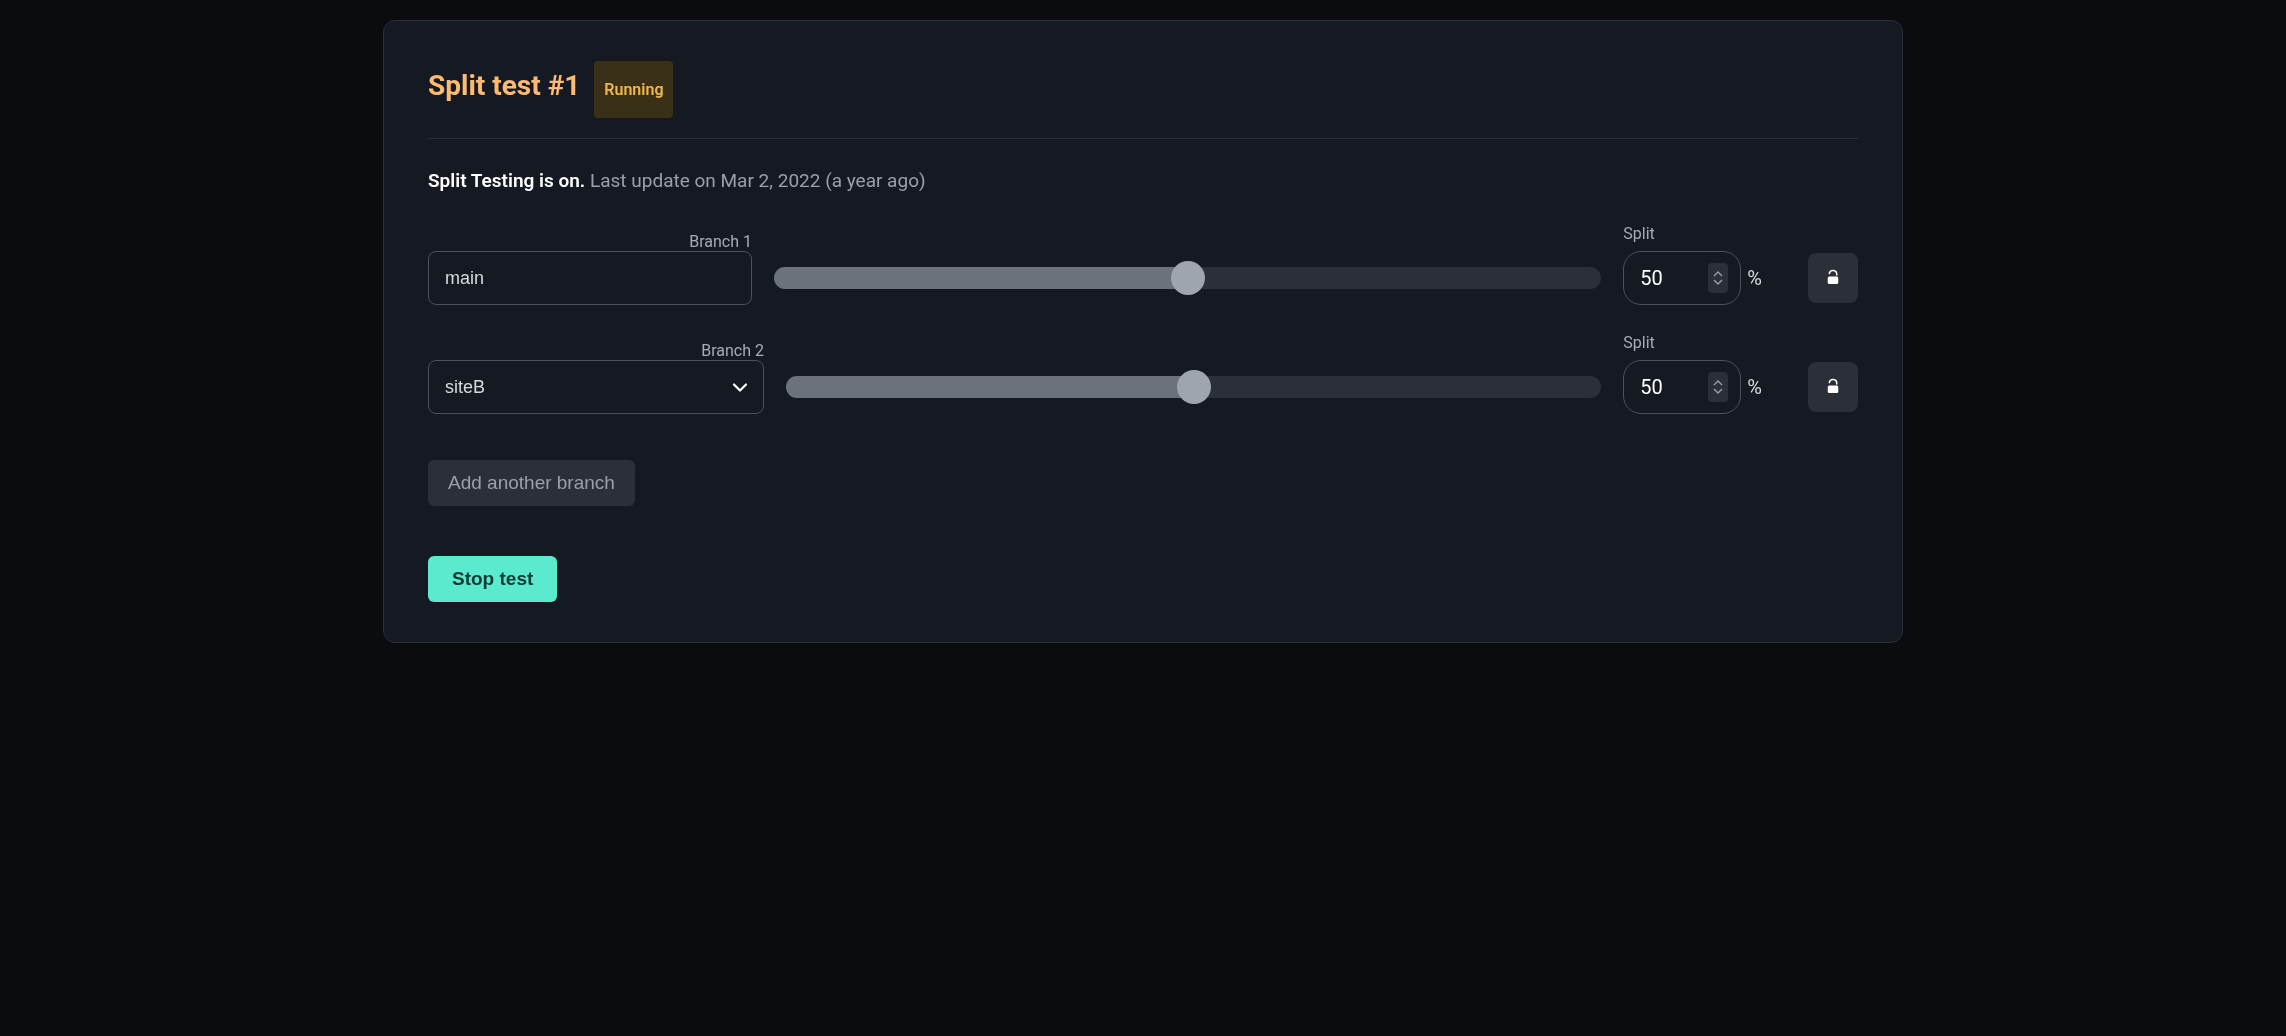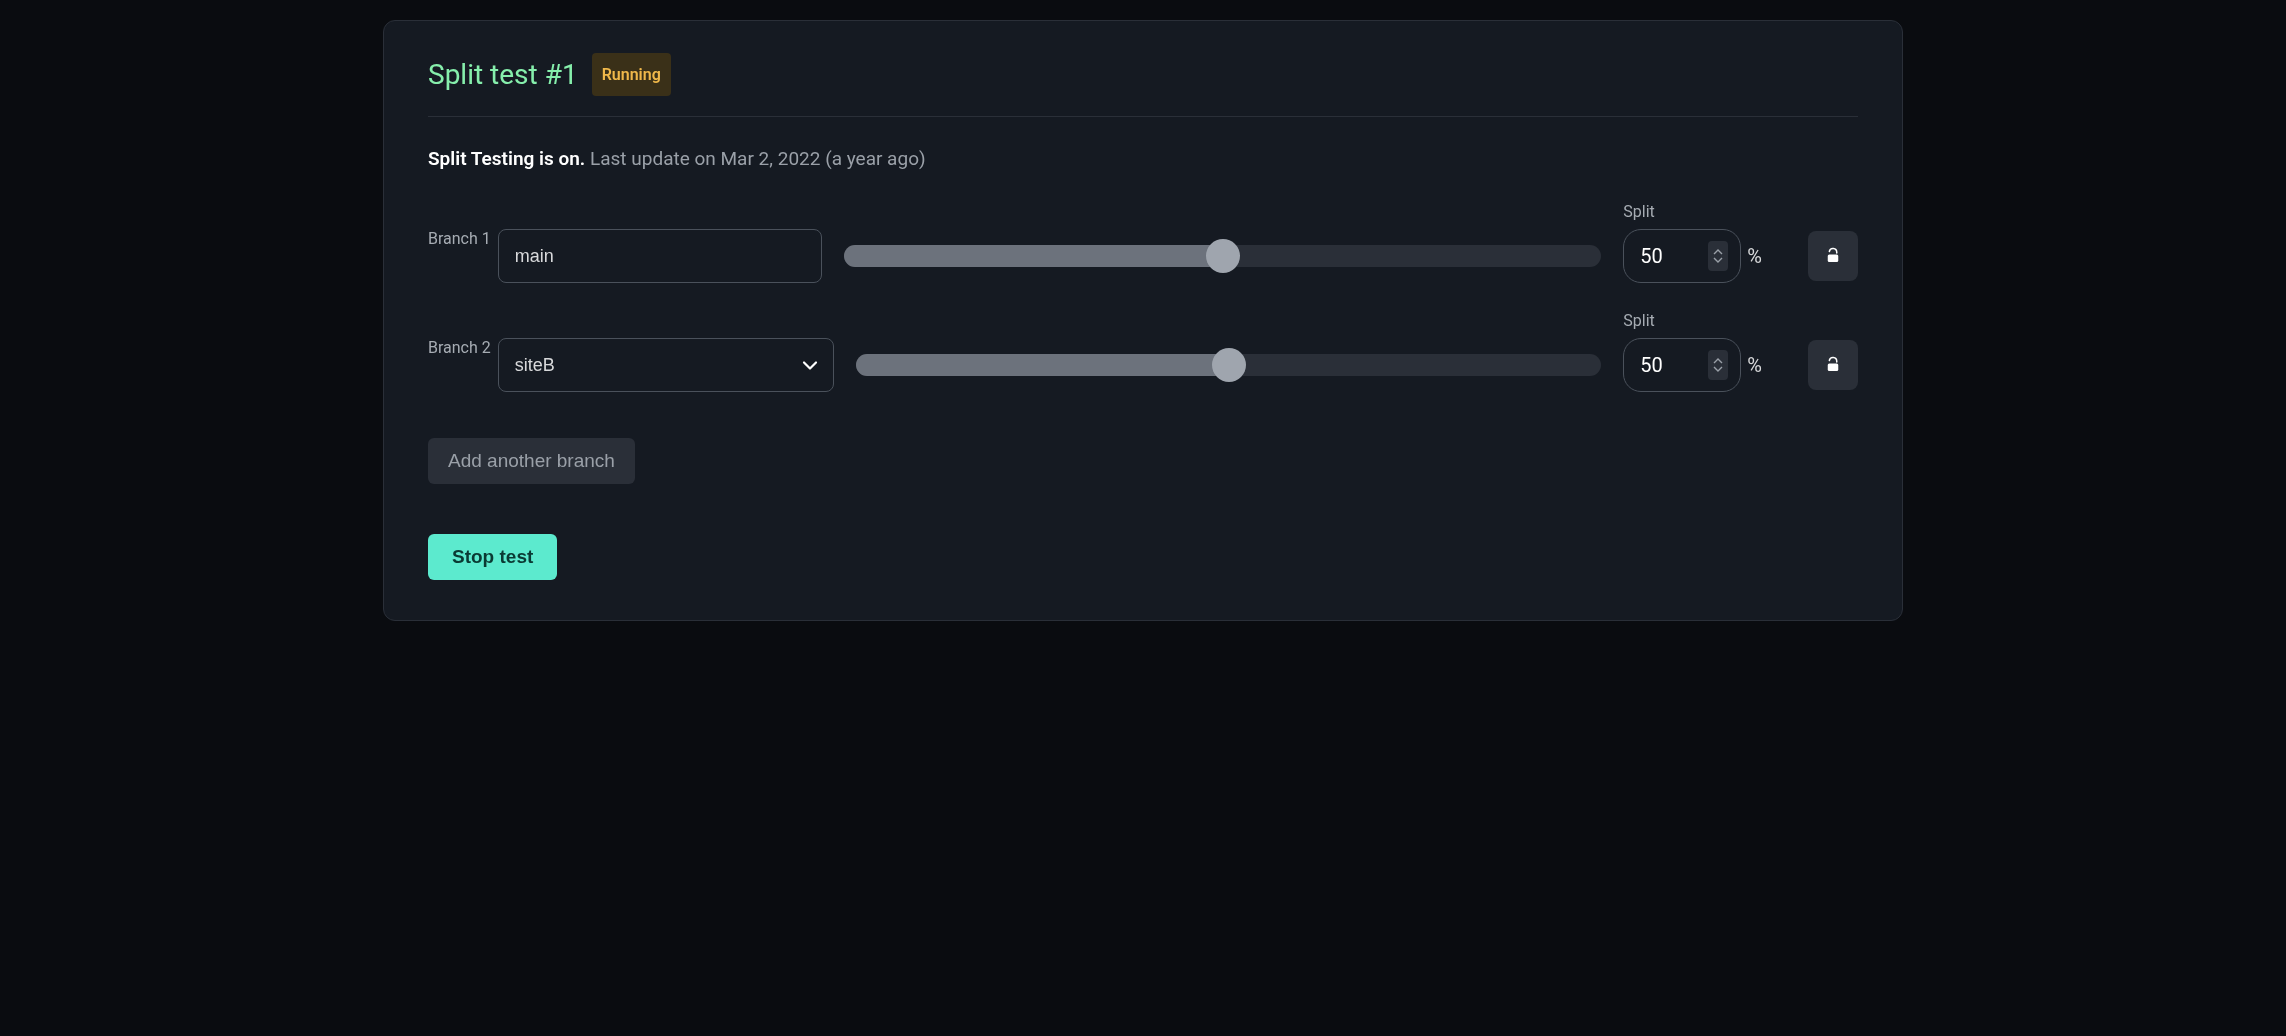--- a/index.html
+++ b/index.html
@@ -23,30 +23,31 @@
     }
     .header-row {
       display: flex;
       align-items: center;
       gap: 14px;
       padding-bottom: 20px;
       border-bottom: 1px solid #2a2f38;
     }
     .title {
       font-size: 28px;
-      font-weight: 400;
-      color: #86efac;
+      font-weight: 700;
+      color: #fdba74;
     }
     .badge {
       background: #3a3018;
       color: #f0b84a;
       font-weight: 600;
       font-size: 16px;
-      padding: 12px 10px;
+      padding: 19px 10px;
       border-radius: 4px;
+      margin-top: 8px;
     }
     .status-line {
       margin-top: 30px;
       margin-bottom: 32px;
       font-size: 19px;
     }
     .status-strong {
       color: #fff;
       font-weight: 600;
     }
@@ -54,22 +55,23 @@
       color: #9aa0a8;
     }
     .branch-row {
       display: flex;
       align-items: flex-end;
       gap: 22px;
       margin-bottom: 28px;
     }
     .field-col {
       display: flex;
-      flex-direction: row;
-      gap: 7px;
+      flex-direction: column;
+      gap: 0;
+      align-items: flex-end;
     }
     .field-label {
       color: #a6acb3;
       font-size: 16px;
     }
     .text-input, .select-input {
       background: #151a22;
       border: 1px solid #4a515b;
       border-radius: 8px;
       color: #d8d9db;

